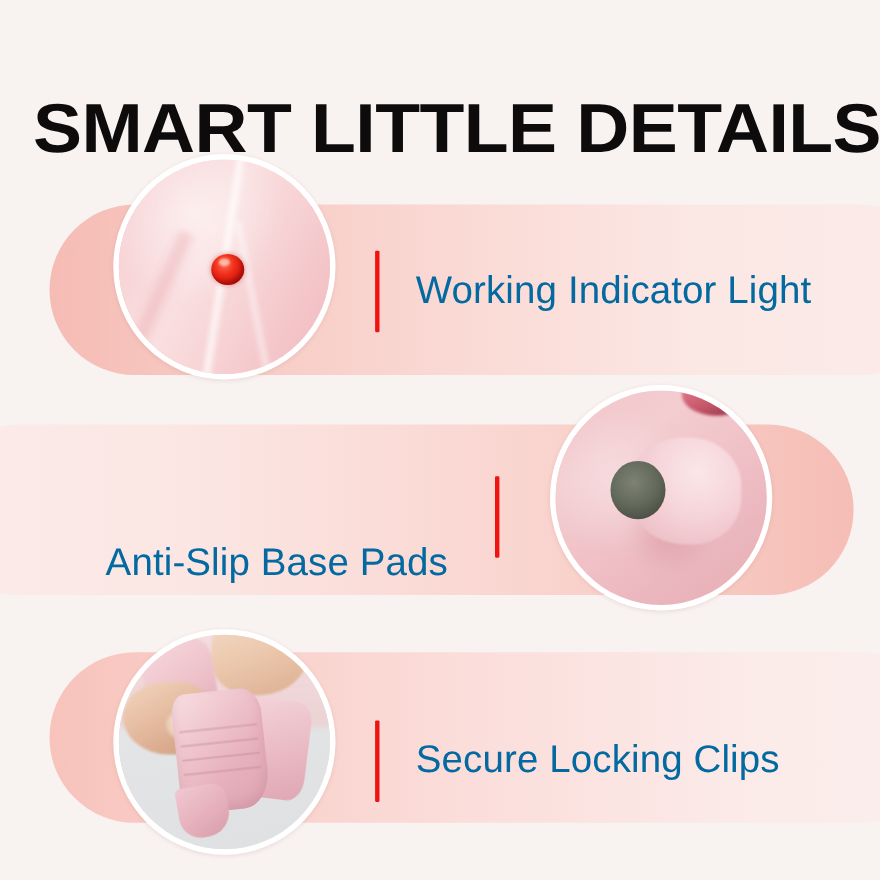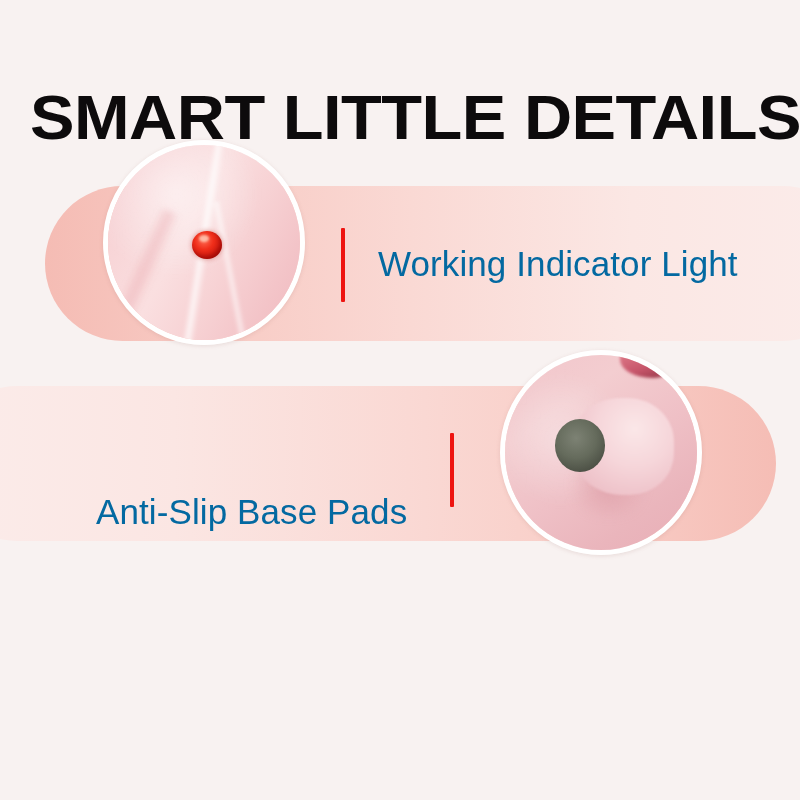--- a/index.html
+++ b/index.html
@@ -409,14 +409,39 @@
       <div class="photo photo-pad">
         <div class="hilite"></div>
         <div class="topnotch"></div>
         <div class="foot-shadow"></div>
         <div class="foot"></div>
         <div class="rubber"></div>
       </div>
     </div>
   </div>
 
+  <div class="row row-3">
+
+    <div class="pill pill-ltr"></div>
+
+    <div class="bubble bubble-left-3">
+      <div class="photo photo-clip">
+        <div class="bg-top"></div>
+        <div class="finger-b"></div>
+        <div class="clip-back"></div>
+        <div class="finger-a"></div>
+        <div class="clip-tail"></div>
+        <div class="clip-main">
+          <div class="ridge r1"></div>
+          <div class="ridge r2"></div>
+          <div class="ridge r3"></div>
+          <div class="ridge r4"></div>
+        </div>
+        <div class="clip-hook"></div>
+      </div>
+    </div>
+
+    <div class="accent-bar"></div>
+
+    <div class="label">Secure Locking Clips</div>
+  </div>
 
 </div>
 
 </body></html>

